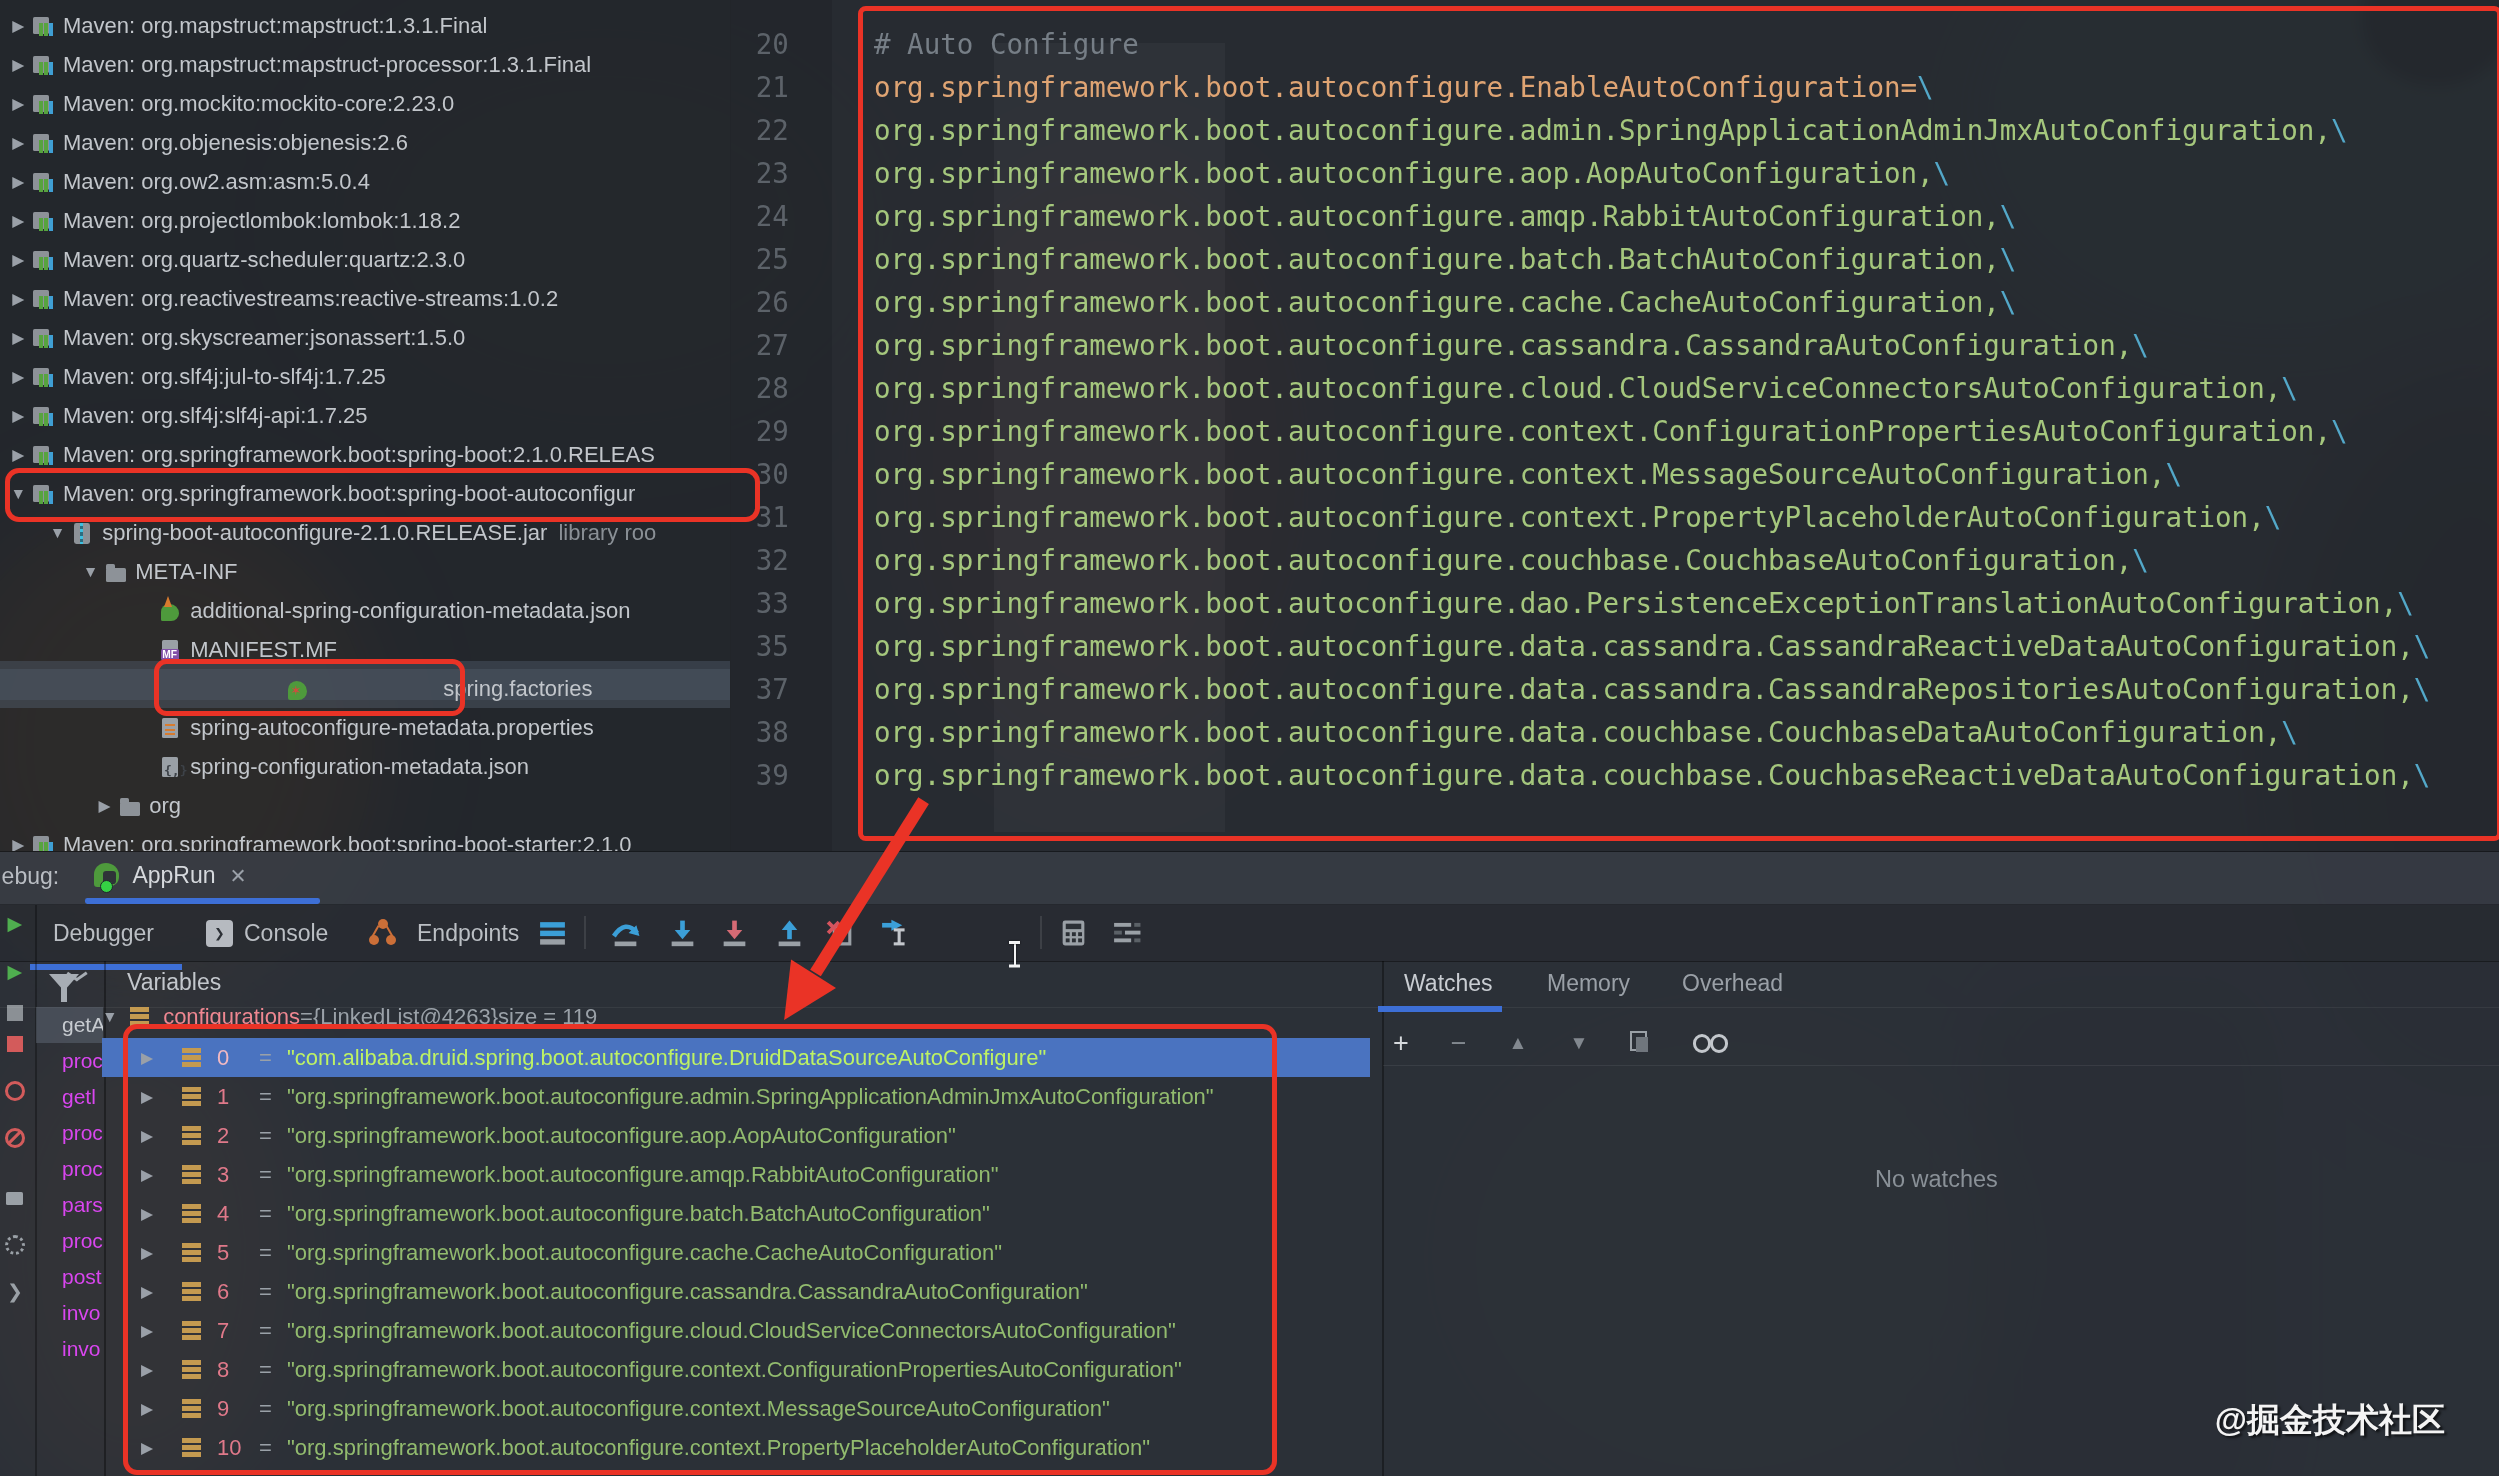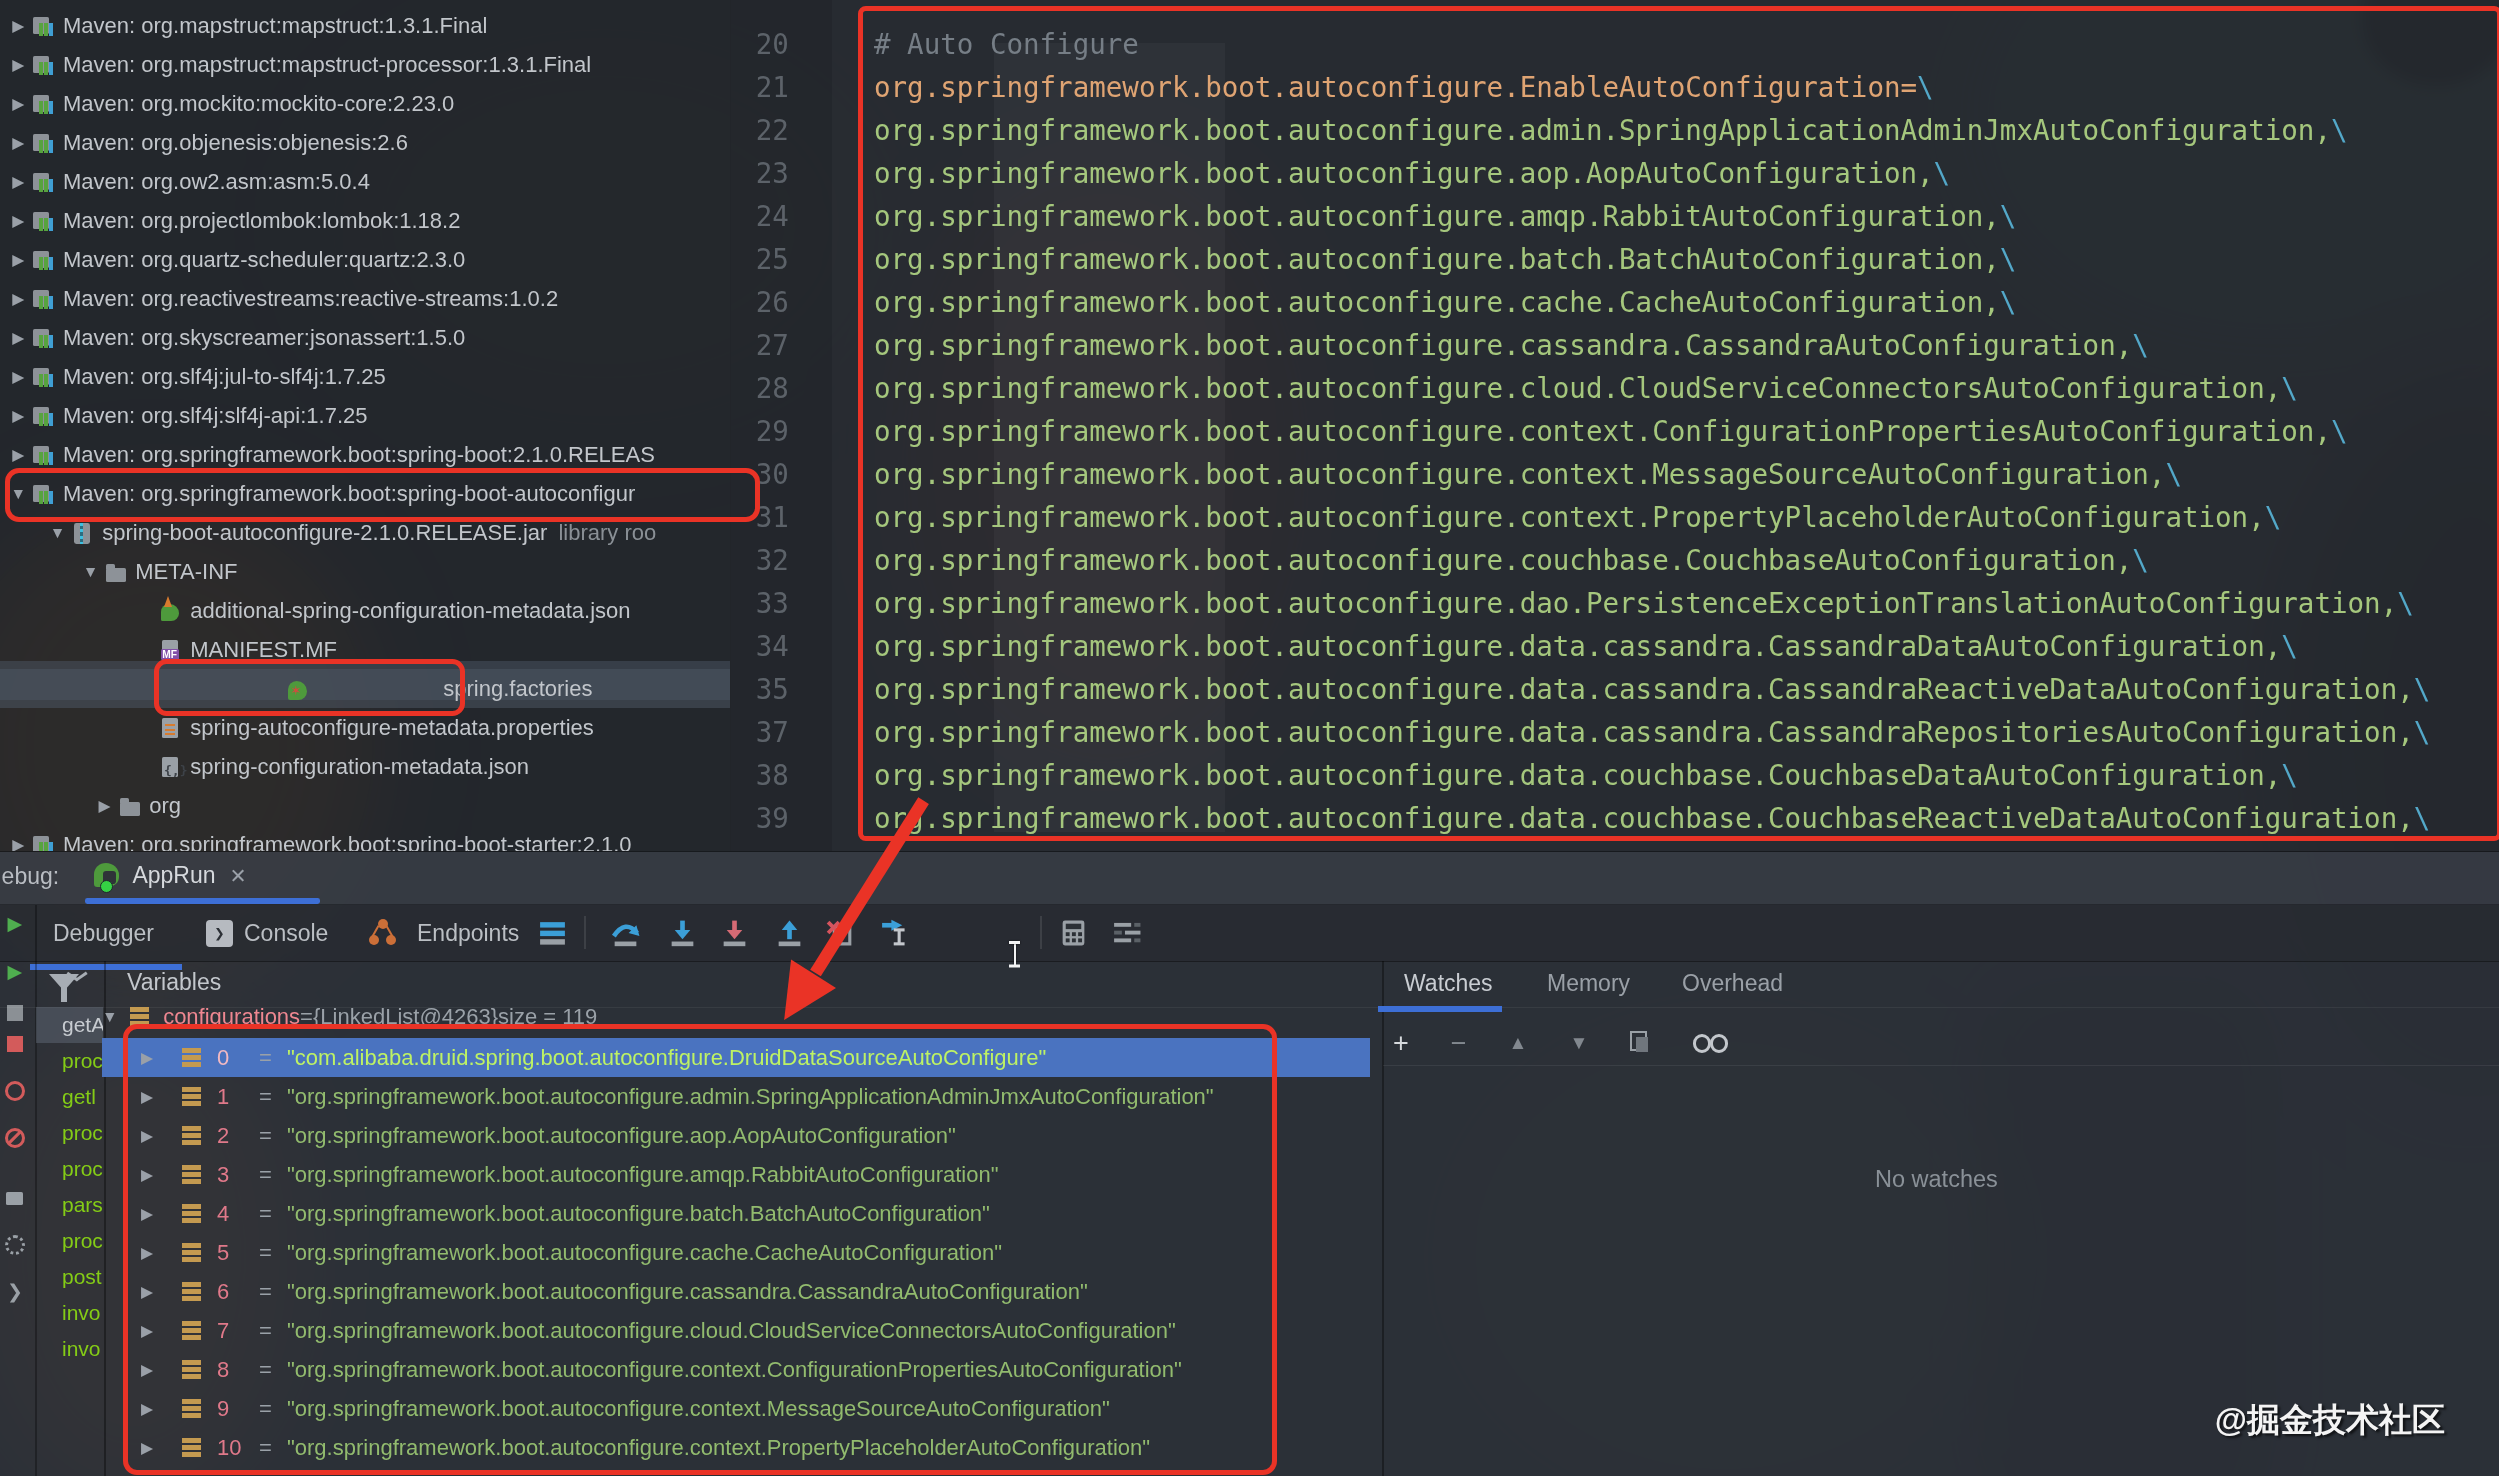--- a/index.html
+++ b/index.html
@@ -104,21 +104,21 @@
   .vdiv1{position:absolute;left:104px;top:109px;width:1.6px;height:516px;background:rgba(0,0,0,.35);}
   .vdiv2{position:absolute;left:1382px;top:109px;width:1.6px;height:516px;background:rgba(0,0,0,.35);}
   .ldiv{position:absolute;left:35px;top:53px;width:1.6px;height:573px;background:rgba(0,0,0,.30);}
   
   .lstrip{position:absolute;left:0;top:53px;width:35px;height:573px;}
   .lstrip .li{position:absolute;left:3.1px;width:23.5px;height:23.5px;display:flex;align-items:center;justify-content:center;font-size:19px;}
   
   .frames{position:absolute;left:36px;top:155px;width:67px;height:471px;overflow:hidden;}
   .funnel{position:absolute;left:49px;top:122px;width:0;height:0;border-left:15px solid transparent;border-right:15px solid transparent;border-top:17.3px solid #a7adb4;}
   .funnel:after{content:"";position:absolute;left:-3.1px;top:-6.3px;width:6.3px;height:17.3px;background:#a7adb4;}
-  .frow{height:36px;padding-left:26px;display:flex;align-items:center;color:#84cc16;font-size:21px;white-space:nowrap;}
+  .frow{height:36px;padding-left:26px;display:flex;align-items:center;color:#d946ef;font-size:21px;white-space:nowrap;}
   .frow.cur{background:rgba(110,120,134,.40);color:#c7cbd0;}
   
   .cfg-row{position:absolute;left:102px;top:930px;height:39px;display:flex;align-items:center;font-size:22px;white-space:nowrap;z-index:3;}
   .varr{color:#9aa0a8;font-size:15.7px;}
   .vico{position:relative;width:22px;height:23.5px;}
   .vico:before{content:"";position:absolute;left:1.6px;top:2.4px;width:19px;height:20.4px;
       background:repeating-linear-gradient(180deg,#c49a50 0 4.7px,rgba(0,0,0,0) 4.7px 7px);}
   .cname{color:#ee8791;}
   .cgray{color:#9aa1a8;}
   .vlist{position:absolute;left:102px;top:186px;width:1268px;height:439px;}
@@ -405,24 +405,20 @@
         <div class="eline">
           <span class="lnum">32</span>
           <span class="code"><span class="t-val">org.springframework.boot.autoconfigure.couchbase.CouchbaseAutoConfiguration,</span><span class="bs">\</span></span>
         </div>
 
         <div class="eline">
           <span class="lnum">33</span>
           <span class="code"><span class="t-val">org.springframework.boot.autoconfigure.dao.PersistenceExceptionTranslationAutoConfiguration,</span><span class="bs">\</span></span>
         </div>
 
-        <div class="eline">
-          <span class="lnum">34</span>
-          <span class="code"><span class="t-val">org.springframework.boot.autoconfigure.data.cassandra.CassandraDataAutoConfiguration,</span><span class="bs">\</span></span>
-        </div>
 
         <div class="eline">
           <span class="lnum">35</span>
           <span class="code"><span class="t-val">org.springframework.boot.autoconfigure.data.cassandra.CassandraReactiveDataAutoConfiguration,</span><span class="bs">\</span></span>
         </div>
 
 
         <div class="eline">
           <span class="lnum">37</span>
           <span class="code"><span class="t-val">org.springframework.boot.autoconfigure.data.cassandra.CassandraRepositoriesAutoConfiguration,</span><span class="bs">\</span></span>

